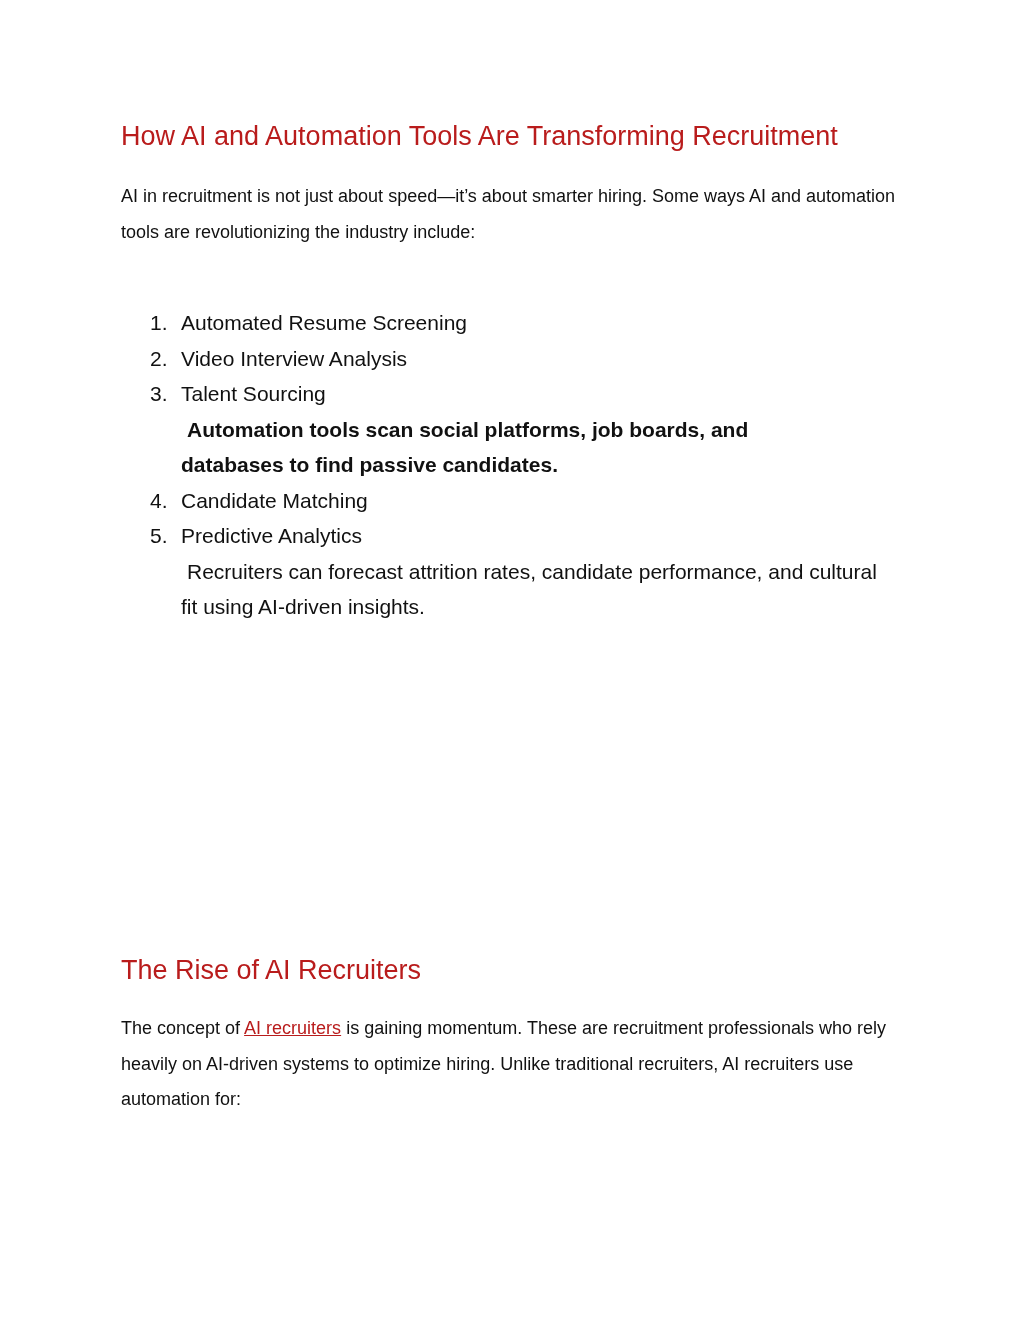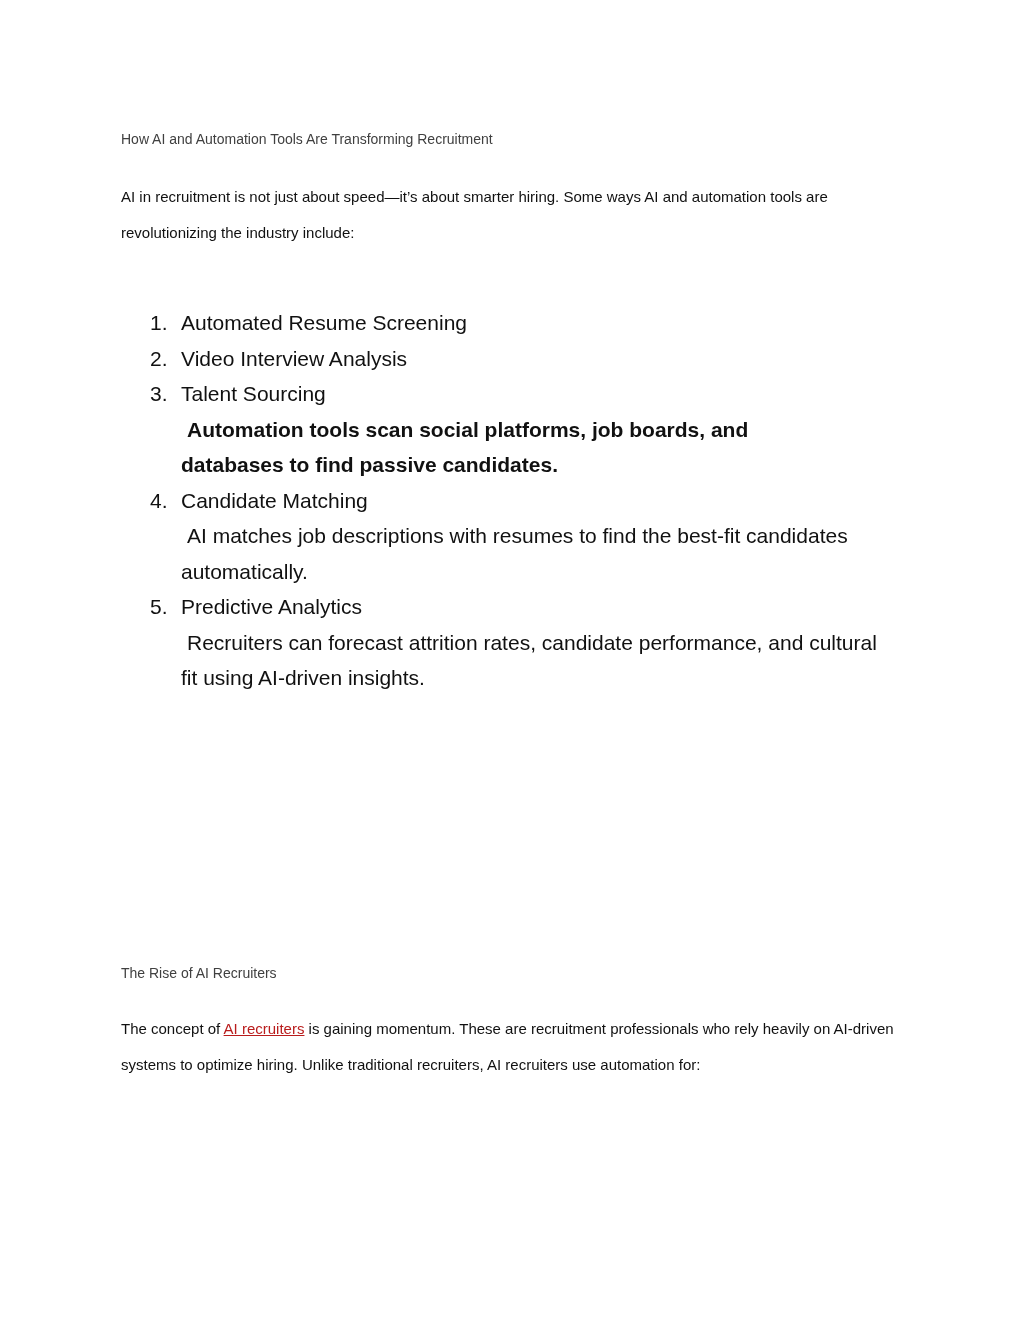--- a/index.html
+++ b/index.html
@@ -1,20 +1,20 @@
 <!DOCTYPE html>
 <html><head>
 <meta charset="utf-8">
 <style>
   html, body { margin: 0; padding: 0; background: #ffffff; }
   body { width: 1024px; height: 1325px; position: relative; overflow: hidden;
          font-family: "Liberation Sans", sans-serif; color: #111111; }
   .page { position: absolute; left: 121px; top: 0; width: 790px; }
-  .h { color: #404040; font-size: 14px; position: absolute; left: 0; white-space: nowrap; margin-top: 10px; }
-  .p { font-size: 15px; line-height: 35.5px; position: absolute; left: 0; width: 790px; }
+  .h { color: #b91c1c; font-size: 27px; position: absolute; left: 0; white-space: nowrap; }
+  .p { font-size: 18px; line-height: 35.5px; position: absolute; left: 0; width: 790px; }
   .list { position: absolute; left: 0; top: 305px; width: 790px; margin: 0; padding: 0; list-style: none; }
   .li { position: relative; padding-left: 60px; font-size: 21px; line-height: 35.5px; }
   .num { position: absolute; left: 29px; top: 0; }
   .desc { display: block; }
   a.link { color: #b91c1c; }
 </style>
 </head>
 <body>
 
 <div class="page">
@@ -32,21 +32,20 @@
       <span class="title">Video Interview Analysis</span>
     </li>
     <li class="li">
       <span class="num">3.</span>
       <span class="title">Talent Sourcing</span>
       <span class="desc" style="text-indent:6px; width:640px;font-weight:bold;">Automation tools scan social platforms, job boards, and databases to find passive candidates.</span>
     </li>
     <li class="li">
       <span class="num">4.</span>
       <span class="title">Candidate Matching</span>
-      <span class="desc" style="text-indent:6px; width:690px;">AI matches job descriptions with resumes to find the best-fit candidates automatically.</span>
     </li>
     <li class="li">
       <span class="num">5.</span>
       <span class="title">Predictive Analytics</span>
       <span class="desc" style="text-indent:6px; width:700px;">Recruiters can forecast attrition rates, candidate performance, and cultural fit using AI-driven insights.</span>
     </li>
   </ol>
 
   <div class="h" style="top:955px;">The Rise of AI Recruiters</div>
 

